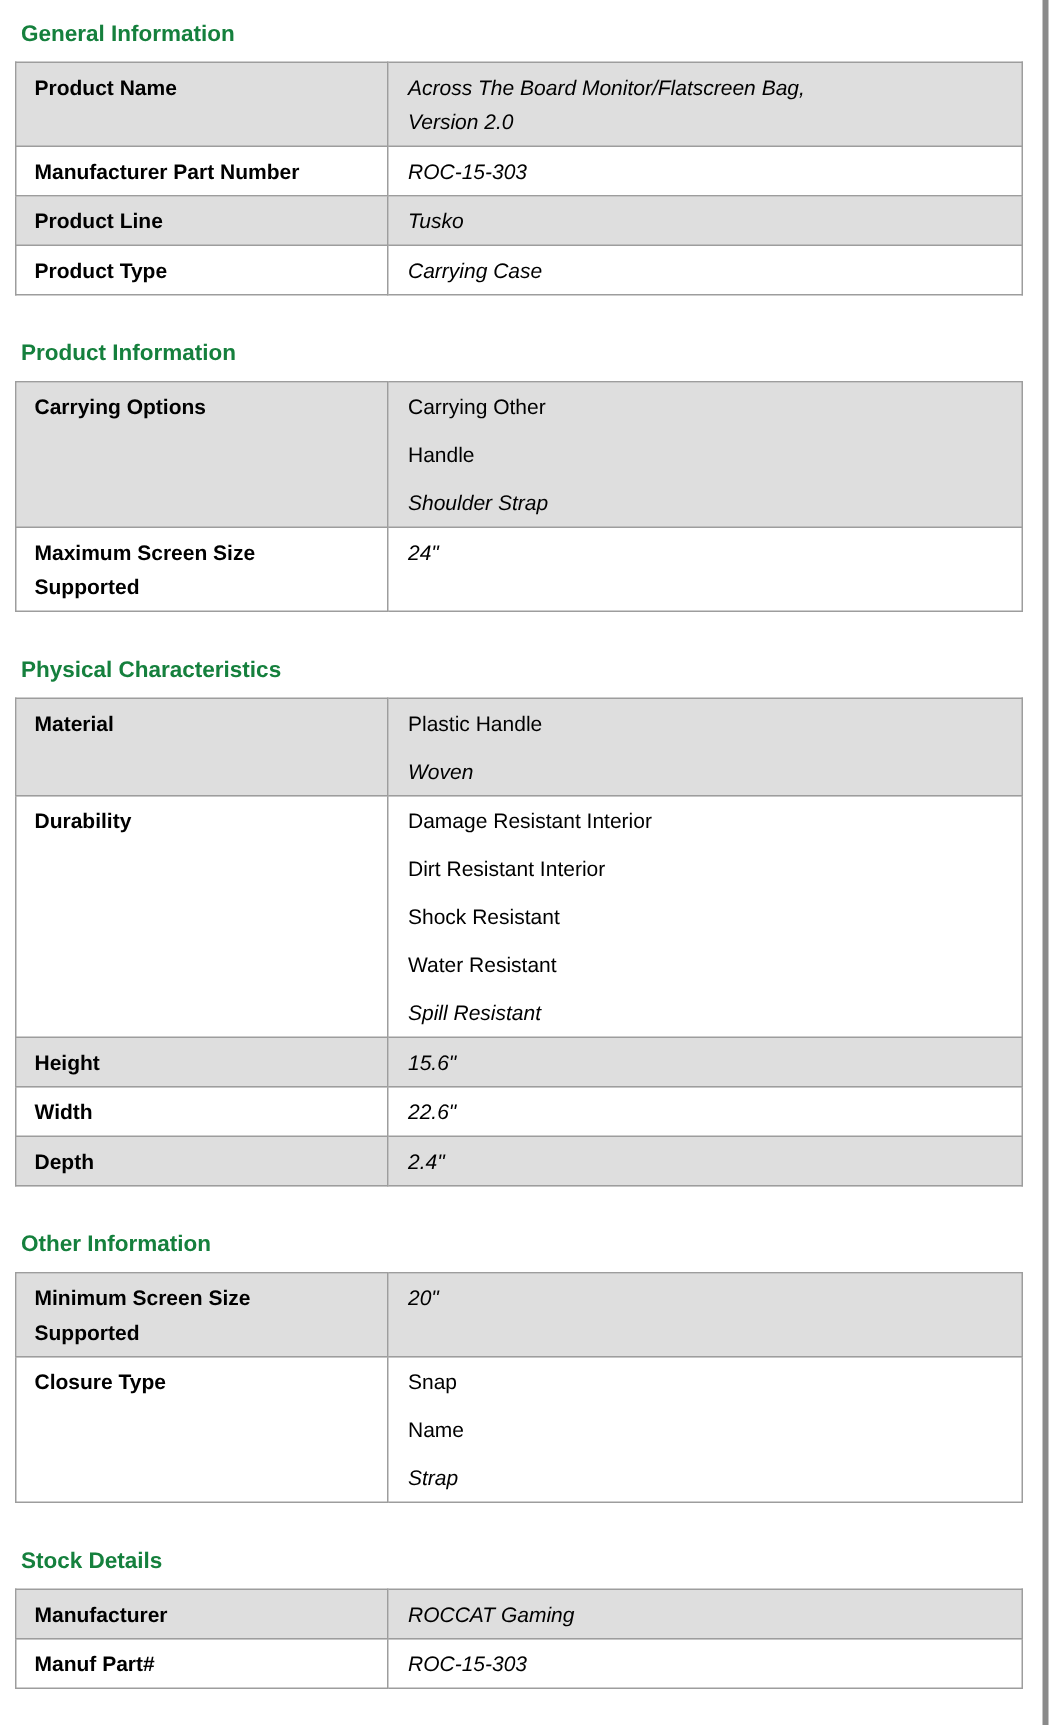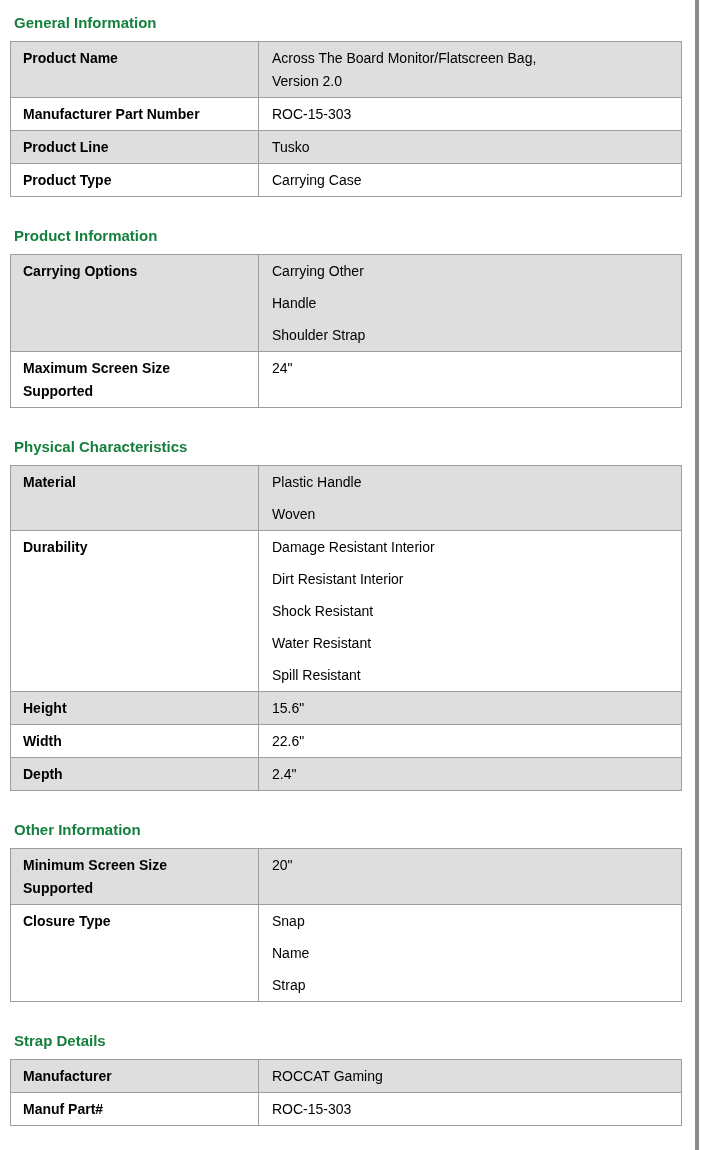--- a/index.html
+++ b/index.html
@@ -39,21 +39,21 @@
   td.spec-label {
     width: 248px;
     box-sizing: border-box;
     font-weight: bold;
     padding: 5px 40px 4px 12px;
   }
   td.spec-value { padding: 5px 10px 4px 13px; }
   tr:nth-child(odd) { background: var(--stripe, #dedede); }
 
   .val { margin: 0 0 9px 0; max-width: 290px; }
-  .val:last-child { margin-bottom: 0; }
+  .val:last-child { margin-bottom: 0; font-style: italic; }
 
   .scrollbar-track {
     position: fixed;
     top: 0; right: 0;
     width: 10px; height: 1150px;
     background: #ffffff;
   }
   .scrollbar-thumb {
     position: absolute;
     top: 0; right: 3px;
@@ -179,21 +179,21 @@
             <div class="val">Snap</div>
             <div class="val">Name</div>
             <div class="val">Strap</div>
           </td>
         </tr>
       </tbody>
     </table>
   </div>
 
   <div class="section">
-    <div class="section-title">Strap Details</div>
+    <div class="section-title">Stock Details</div>
     <table class="spec-table">
       <tbody>
         <tr>
           <td class="spec-label">Manufacturer</td>
           <td class="spec-value">
             <div class="val">ROCCAT Gaming</div>
           </td>
         </tr>
         <tr>
           <td class="spec-label">Manuf Part#</td>

